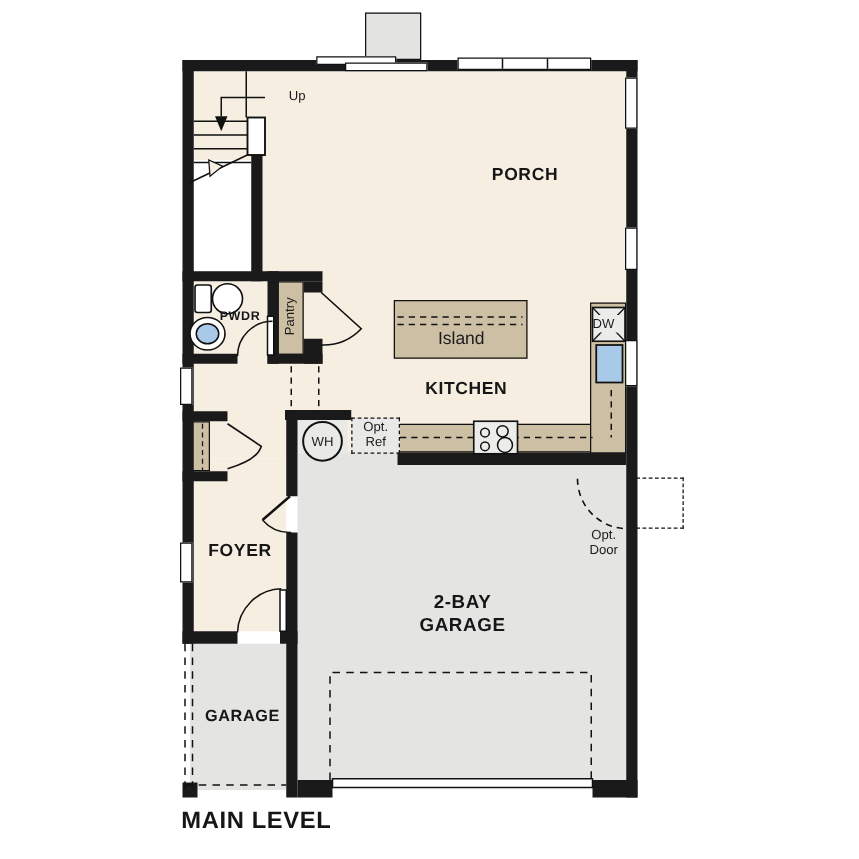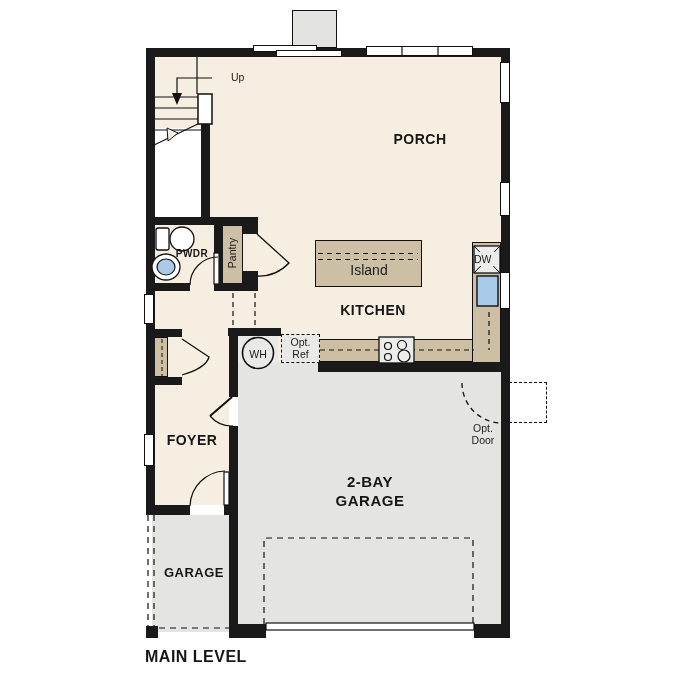--- a/index.html
+++ b/index.html
@@ -138,14 +138,14 @@
   <div class="sm" style="left:474px;top:253px;width:16px;">DW</div>
   <div class="sm" style="left:243px;top:348px;width:30px;">WH</div>
   <div class="sm" style="left:281px;top:336px;width:39px;">Opt.
 Ref</div>
   <div class="sm" style="left:458px;top:422px;width:50px;">Opt.
 Door</div>
   <div class="lbl" style="left:160px;top:432px;width:64px;">FOYER</div>
   <div class="lbl" style="left:310px;top:472px;width:120px;font-size:15px;line-height:19px;">2-BAY
 GARAGE</div>
   <div class="lbl" style="left:158px;top:564px;width:72px;font-size:13px;">GARAGE</div>
-  <div class="lbl" style="left:145px;top:648px;width:220px;text-align:left;font-size:16px;letter-spacing:.5px;">MAIN LEVEL</div>
+  <div class="lbl" style="left:145px;top:648px;width:220px;text-align:left;font-size:19px;letter-spacing:.5px;">MAIN LEVEL</div>
 </div>
 
 </body></html>

